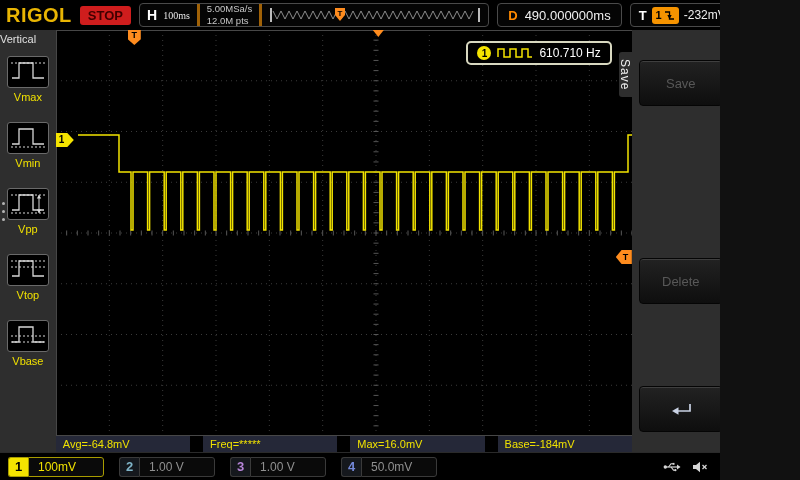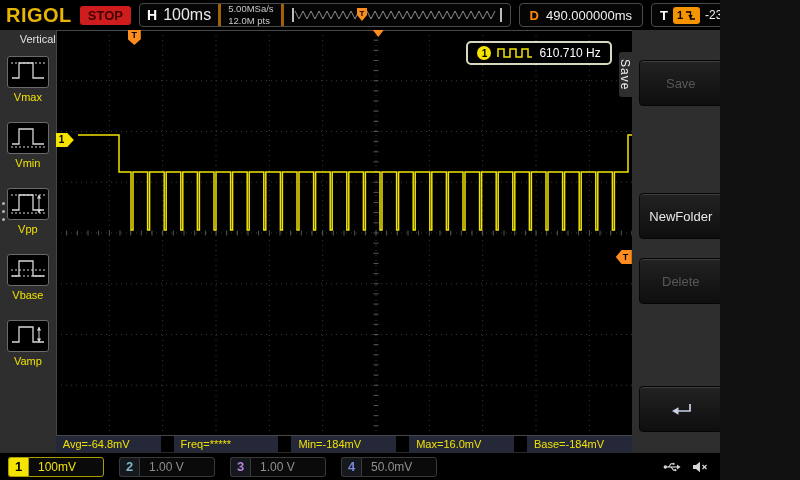--- a/index.html
+++ b/index.html
@@ -9,36 +9,36 @@
 
   
   .topbar{display:flex;align-items:center;height:30px;padding:0 6px;gap:8px;background:#000;}
   .logo{font-size:20px;font-weight:bold;color:#e9b503;letter-spacing:.5px;}
   .stop{background:#cf1d1d;color:#420000;font-weight:bold;font-size:13px;padding:2px 8px;border-radius:3px;}
   .hgroup,.dgroup,.tgroup{display:flex;align-items:center;height:24px;border:1px solid #4a4a4a;
           border-radius:4px;background:#050505;}
   .hseg{display:flex;align-items:center;padding:0 7px;height:100%;}
   .hseg+.hseg{border-left:3px solid #a16207;}
   .hletter{color:#fff;font-weight:bold;font-size:14px;margin-right:6px;}
-  .tbval{color:#e8e8e8;font-size:16px;}
+  .tbval{color:#e8e8e8;font-size:10px;font-family:Liberation Serif, serif;}
   .srate{font-size:9.5px;color:#c8c8c8;line-height:1.25;}
   .dgroup{gap:7px;padding:0 10px;}
   .dletter{color:#ff8a00;font-weight:bold;font-size:13px;}
   .dval{color:#f0f0f0;font-size:13px;}
   .tgroup{margin-left:auto;gap:5px;padding:0 8px;}
   .tletter{color:#fff;font-weight:bold;font-size:13px;}
   .tbadge{display:flex;align-items:center;gap:2px;background:#f59300;border-radius:3px;height:17px;
           padding:0 4px;color:#000;font-weight:bold;font-size:11px;}
   .tlevel{color:#eee;font-size:12px;}
 
   
   .mid{display:flex;height:422px;}
 
   .leftmenu{width:62px;background:#2e2e2e;position:relative;display:flex;flex-direction:column;
-            align-items:flex-end;padding-top:3px;}
+            align-items:flex-start;padding-top:3px;}
   .lm-title{color:#e0e0e0;font-size:11px;margin-bottom:1px;}
   .lm-item{width:100%;height:66px;display:flex;flex-direction:column;align-items:center;
            justify-content:center;cursor:pointer;}
   .lm-iconbox{width:42px;height:32px;background:#000;border:1px solid #6a6a6a;border-radius:3px;
               display:flex;align-items:center;justify-content:center;}
   .lm-label{color:#f0e000;font-size:11px;margin-top:3px;}
   .scroll-ind{position:absolute;left:2px;top:172px;display:flex;flex-direction:column;gap:5px;}
   .scroll-ind i{width:3px;height:3px;background:#b5b5b5;border-radius:50%;display:block;}
 
   .scope{position:relative;width:640px;height:422px;background:#000;}
@@ -170,36 +170,35 @@
                 <polygon points="27.8,10.5 32.2,10.5 30,7" fill="#d8d8d8"></polygon>
                 <polygon points="27.8,21.5 32.2,21.5 30,25" fill="#d8d8d8"></polygon>
               </svg></span>
           </span>
         <span class="lm-label">Vpp</span>
       </div>
       <div class="lm-item">
         <span class="lm-iconbox">
             <span class="micon"><svg width="38" height="28" viewBox="0 0 38 28">
                 <path d="M3 22 H10 V7 H24 V22 H35" fill="none" stroke="#d8d8d8" stroke-width="1.3"></path>
+                <line x1="2" y1="7" x2="36" y2="7" stroke="#d8d8d8" stroke-width="1" stroke-dasharray="2 2"></line>
+                <line x1="2" y1="13" x2="36" y2="13" stroke="#d8d8d8" stroke-width="1" stroke-dasharray="2 2"></line>
+              </svg></span>
+          </span>
+        <span class="lm-label">Vtop</span>
+      </div>
+      <div class="lm-item">
+        <span class="lm-iconbox">
+            <span class="micon"><svg width="38" height="28" viewBox="0 0 38 28">
+                <path d="M3 22 H10 V7 H24 V22 H35" fill="none" stroke="#d8d8d8" stroke-width="1.3"></path>
                 <line x1="2" y1="22" x2="36" y2="22" stroke="#d8d8d8" stroke-width="1" stroke-dasharray="2 2"></line>
                 <line x1="2" y1="16" x2="36" y2="16" stroke="#d8d8d8" stroke-width="1" stroke-dasharray="2 2"></line>
               </svg></span>
           </span>
         <span class="lm-label">Vbase</span>
-      </div>
-      <div class="lm-item">
-        <span class="lm-iconbox">
-            <span class="micon"><svg width="38" height="28" viewBox="0 0 38 28">
-                <path d="M3 22 H10 V7 H24 V22 H35" fill="none" stroke="#d8d8d8" stroke-width="1.3"></path>
-                <line x1="30" y1="7" x2="30" y2="22" stroke="#d8d8d8" stroke-width="1"></line>
-                <polygon points="27.8,10.5 32.2,10.5 30,7" fill="#d8d8d8"></polygon>
-                <polygon points="27.8,18.5 32.2,18.5 30,22" fill="#d8d8d8"></polygon>
-              </svg></span>
-          </span>
-        <span class="lm-label">Vamp</span>
       </div>
 
       <div class="scroll-ind">
           <i></i>
           <i></i>
           <i></i>
         </div>
     </aside>
 
     <main class="scope">
@@ -341,30 +340,28 @@
         <span class="fb-ch">1</span>
         <svg width="36" height="12" viewBox="0 0 36 12">
           <path d="M1 10 V2 H7 V10 H13 V2 H19 V10 H25 V2 H31 V10 H35" fill="none" stroke="#f5e400" stroke-width="1.5"></path>
         </svg>
         <span class="fb-val">610.710 Hz</span>
       </div>
 
       <div class="measurebar">
         <span class="mseg">Avg=-64.8mV</span>
         <span class="mseg">Freq=*****</span>
-        <span class="mseg">Min=-184mV</span>
         <span class="mseg">Max=16.0mV</span>
         <span class="mseg">Base=-184mV</span>
       </div>
     </main>
 
     <aside class="rightmenu">
       <div class="rm-title">Save</div>
       <button class="rm-btn disabled" style="top:30px">Save</button>
-      <button class="rm-btn" style="top:163px">NewFolder</button>
       <button class="rm-btn disabled" style="top:228px">Delete</button>
       <button class="rm-btn" style="top:356px">
         <span></span>
         <svg width="24" height="17" viewBox="0 0 24 17">
           <path d="M21 3 v7 H8" fill="none" stroke="#c9d2e4" stroke-width="1.7"></path>
           <polygon points="9.5,6.2 3,10 9.5,13.8" fill="#c9d2e4"></polygon>
         </svg>
       </button>
     </aside>
   </div>

